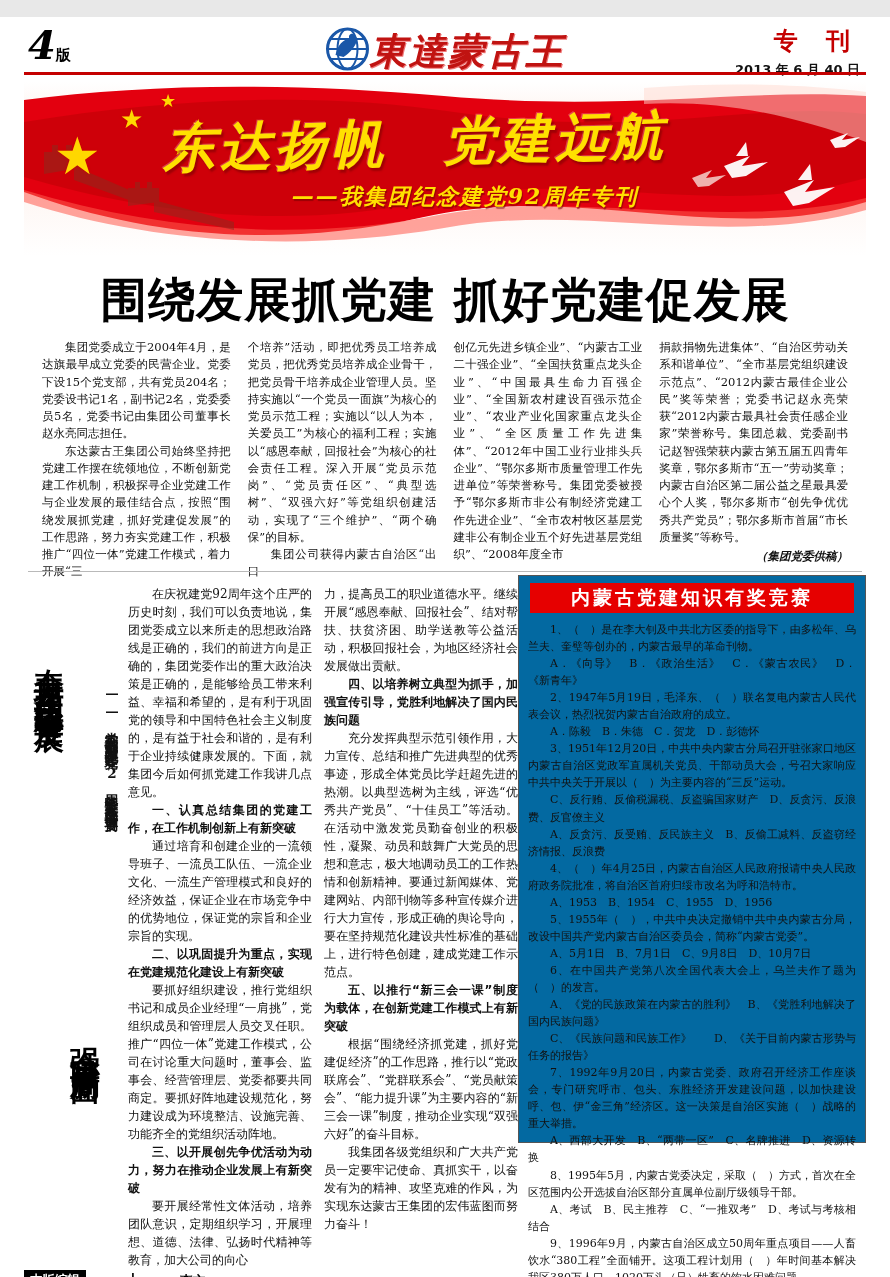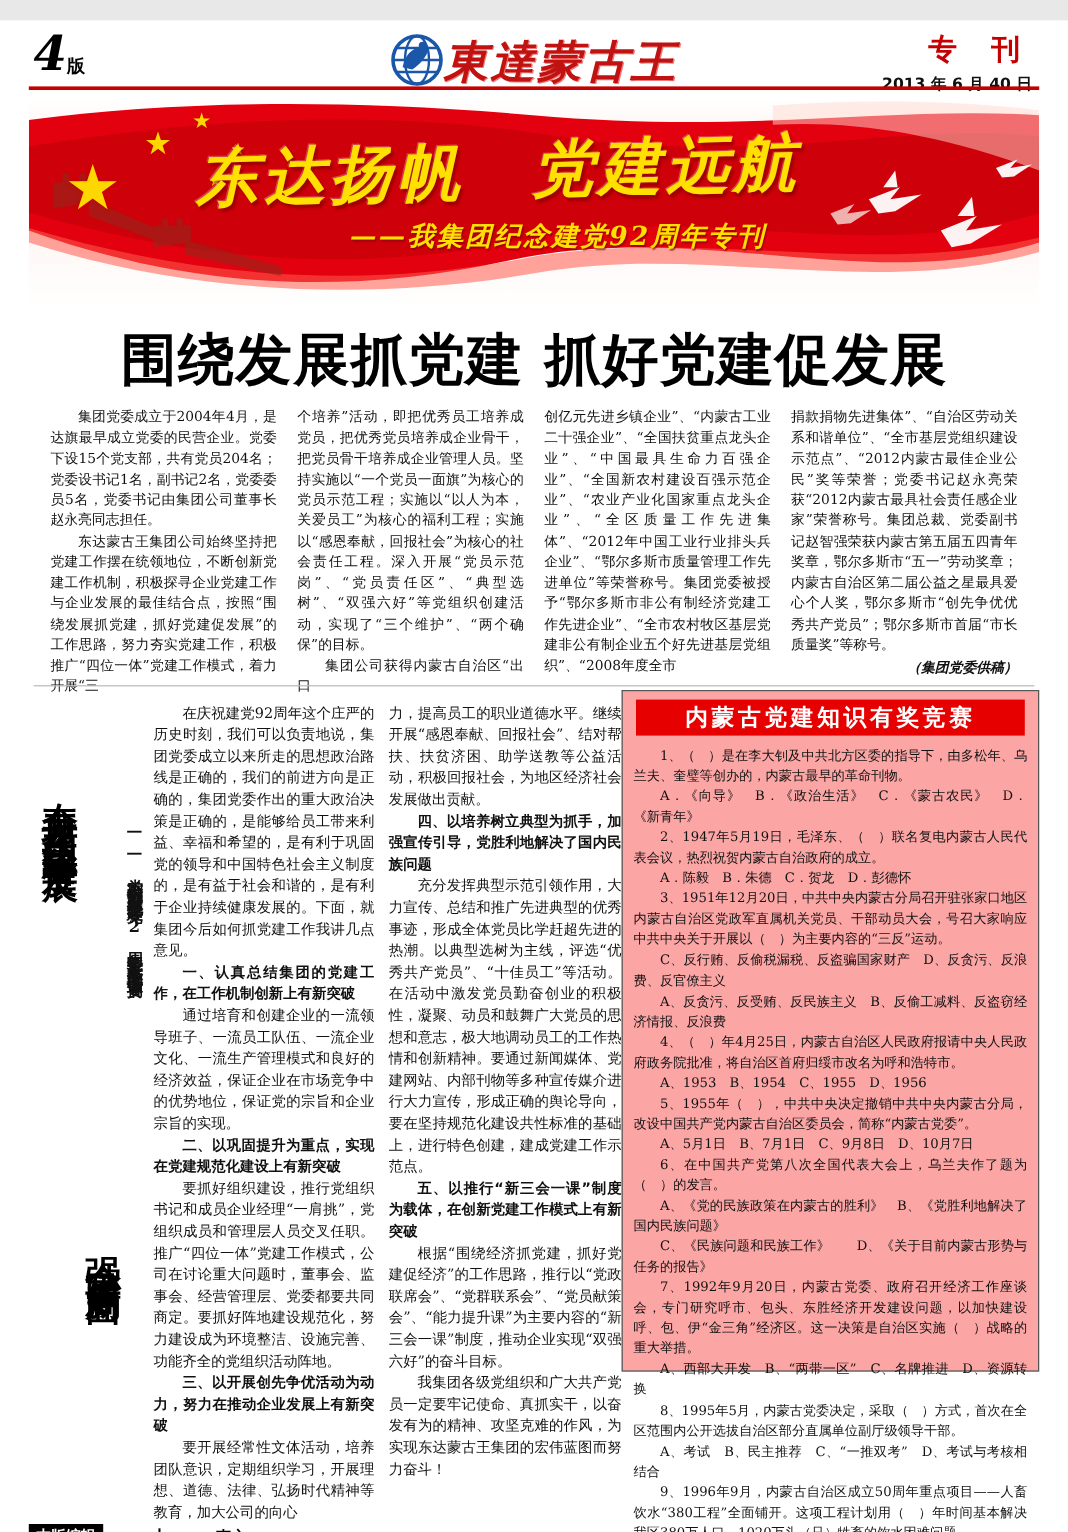--- a/index.html
+++ b/index.html
@@ -4,21 +4,21 @@
 <style>
   * { margin:0; padding:0; box-sizing:border-box; }
   html,body { background:#e8e8e8; }
   body { font-family:"DejaVu Serif","Liberation Serif",serif; }
   #page { position:relative; width:890px; height:1277px; background:#fff; margin:17px auto; overflow:hidden; }
 
   
   .page-num { position:absolute; left:28px; top:8px; font-family:"DejaVu Serif",serif; }
   .page-num .num { font-size:40px; font-style:italic; font-weight:bold; line-height:1; }
   .page-num .ban { font-size:15px; font-weight:bold; vertical-align:bottom; }
-  .masthead { position:absolute; left:50%; top:10px; transform:translateX(-50%); display:flex; align-items:center; gap:0; }
+  .masthead { position:absolute; left:50%; top:10px; transform:translateX(-50%); display:flex; gap:0; }
   .masthead .title { font-size:37px; font-weight:bold; font-style:italic; color:#c01311;
      font-family:"DejaVu Serif",serif; letter-spacing:2px; text-shadow:1px 1px 0 #e77; white-space:nowrap; }
   .edition { position:absolute; right:30px; top:8px; text-align:right; }
   .edition .zk { font-size:24px; font-weight:900; color:#c40000; letter-spacing:10px; font-family:"DejaVu Sans",sans-serif; }
   .edition .date { font-size:13px; font-weight:bold; color:#111; margin-top:4px; font-family:"DejaVu Sans",sans-serif; }
   .head-rule { position:absolute; left:24px; right:24px; top:55px; height:3px; background:#c40000; }
 
   
   .banner { position:absolute; left:24px; top:65px; width:842px; height:174px; overflow:hidden; background:linear-gradient(180deg,#fff 0%,#fdeee8 30%,#fff 100%); }
   .banner svg.bg { position:absolute; inset:0; }
@@ -52,21 +52,21 @@
   .vsub { position:absolute; left:79px; top:110px; font-size:13.5px; letter-spacing:2px; color:#111; font-weight:bold; }
 
   .speech-col { position:absolute; top:10px; font-size:12px; line-height:1.5; text-align:justify; color:#111; }
   .speech-col.c1 { left:104px; width:184px; }
   .speech-col.c2 { left:300px; width:194px; }
   .speech-col div.p { text-indent:2em; }
   .speech-col div.cont { text-indent:0; }
   .speech-col div.h { text-indent:2em; font-weight:bold; font-family:"DejaVu Sans",sans-serif; }
 
   
-  .quiz { position:absolute; left:494px; top:0; width:348px; height:568px; border:1px solid #555; padding:7px 9px; background:#fca5a5; }
+  .quiz { position:absolute; left:494px; top:0; width:348px; height:568px; border:1px solid #555; padding:7px 9px; background:#0369a1; }
   .quiz-bar { height:30px; background:#e60000; margin:0 2px 8px 2px; display:flex; align-items:center; justify-content:center; }
   .quiz-bar span { color:#fff; font-family:"DejaVu Sans",sans-serif; font-weight:900; font-size:19px; letter-spacing:3px; }
   .quiz-lines { font-size:11px; line-height:1.55; text-align:justify; color:#111; }
   .quiz-lines div.q { text-indent:2em; }
   .quiz-lines div.o { text-indent:2em; }
 
   
   .footer { position:absolute; left:24px; top:1253px; display:flex; align-items:center;gap:42px; }
   .footer .box { background:#000; color:#fff; font-size:12.5px; font-weight:bold; padding:2px 6px; font-family:"DejaVu Sans",sans-serif; }
   .footer .sep { font-weight:bold; margin:0 2px; }

